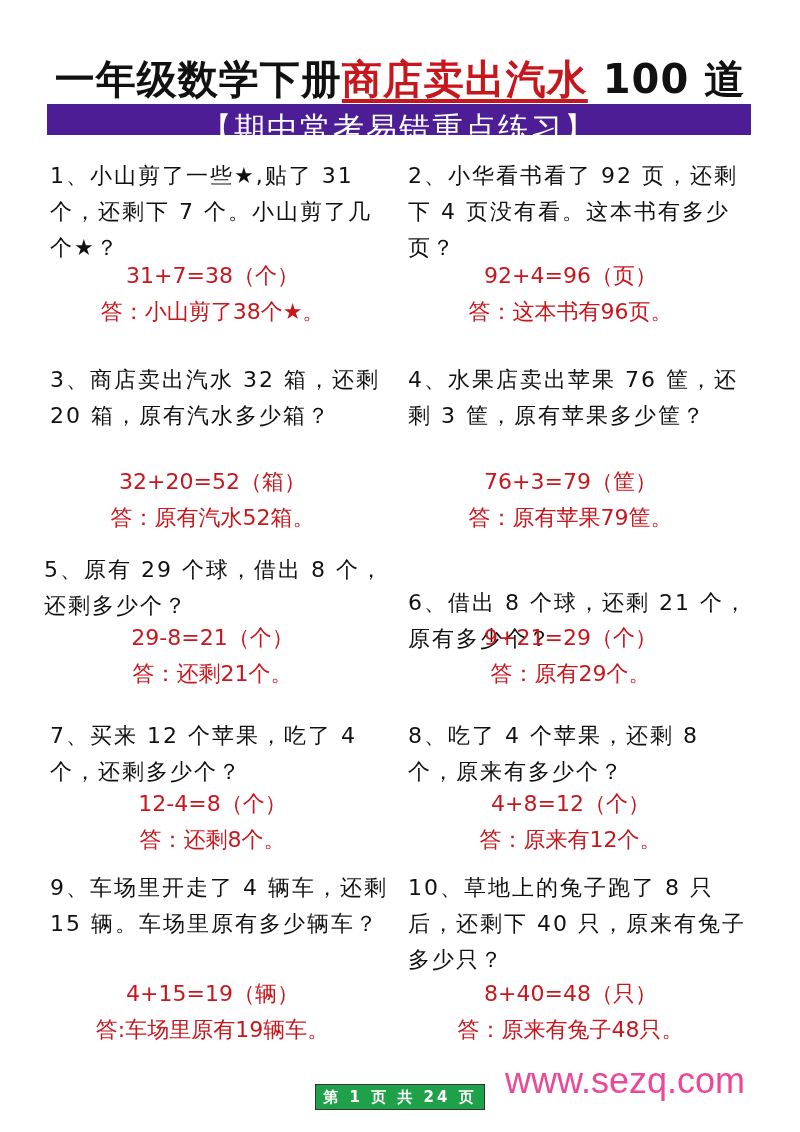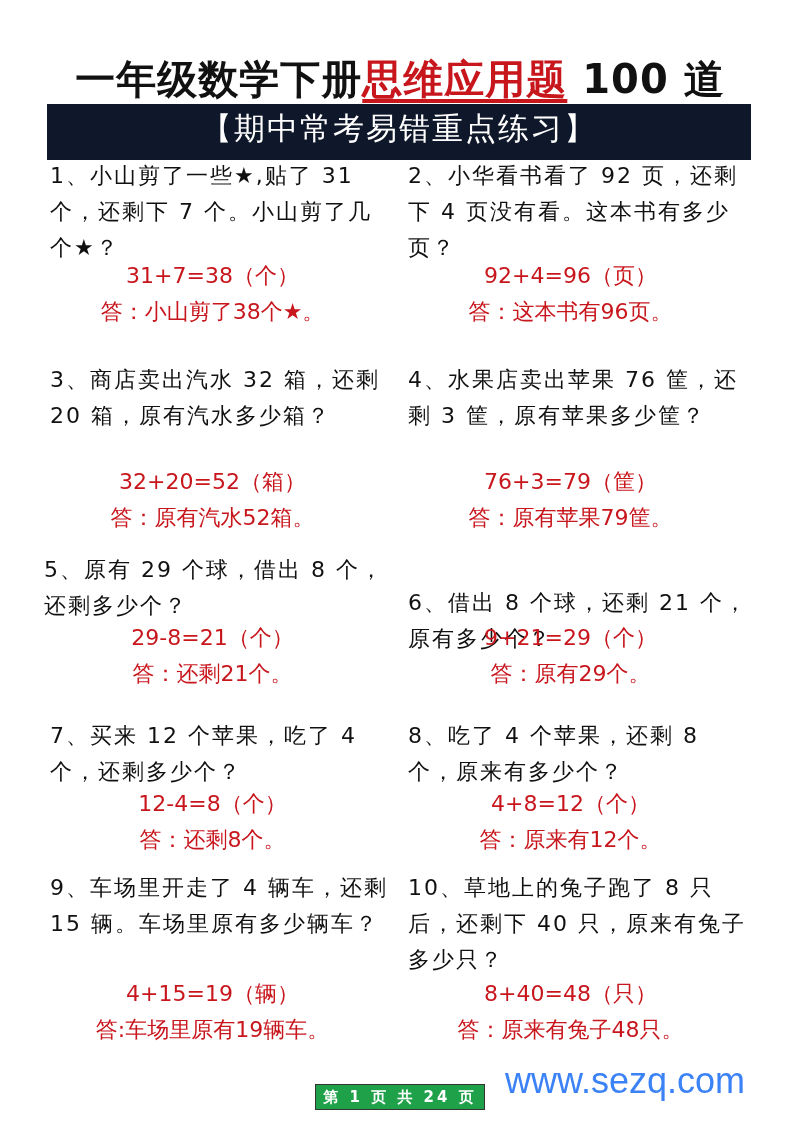--- a/index.html
+++ b/index.html
@@ -2,37 +2,37 @@
 <html><head>
   <meta charset="utf-8">
   <style>
     html, body { margin: 0; padding: 0; background: #ffffff; }
     body { width: 800px; height: 1132px; position: relative; overflow: hidden;
       font-family: "DejaVu Sans", "Liberation Sans", sans-serif; color: #111; }
     .title { position: absolute; top: 52px; left: 0; width: 800px; text-align: center;
       font-size: 40px; font-weight: bold; letter-spacing: 1px; white-space: nowrap; }
     .title .hl { color: #c8161d; text-decoration: underline; text-decoration-style: double;
       text-underline-offset: 6px; }
-    .banner { position: absolute; top: 104px; left: 47px; width: 704px; height: 56px;
-      background: #0f172a; color: #fff; font-size: 31px; text-align: center; line-height: 48px;
+    .banner { position: absolute; top: 104px; left: 47px; width: 704px; height: 31px;
+      background: #4c1d95; color: #fff; font-size: 31px; text-align: center; line-height: 48px;
       letter-spacing: 2px; }
     .problem { position: absolute; width: 345px; font-size: 22px; line-height: 36px;
       letter-spacing: 2px; }
     .ans { position: absolute; width: 345px; text-align: center; color: #c8161d;
       font-size: 22px; line-height: 36px; }
     .footer-page { position: absolute; top: 1084px; left: 315px; width: 168px; height: 24px;
       background: #1fa14a; border: 1px solid #333; color: #fff; font-size: 15px; font-weight: bold;
       text-align: center; line-height: 24px; letter-spacing: 3px; }
-    .watermark { position: absolute; top: 1060px; left: 505px; font-size: 36px; color: #3b82f6;
+    .watermark { position: absolute; top: 1060px; left: 505px; font-size: 36px; color: #ec4899;
       font-family: "Liberation Sans", sans-serif; }
   </style>
 </head>
 <body>
 
-<div class="title"><span>一年级数学下册</span><span class="hl">思维应用题</span><span> 100 道</span></div>
+<div class="title"><span>一年级数学下册</span><span class="hl">商店卖出汽水</span><span> 100 道</span></div>
 
 <div class="banner">【期中常考易错重点练习】</div>
 
 <div class="problem" style="top:158px;left:50px;">1、小山剪了一些★,贴了 31 个，还剩下 7 个。小山剪了几个★？</div>
 <div class="ans" style="top:258px;left:40px;">31+7=38（个）</div>
 <div class="ans" style="top:294px;left:40px;">答：小山剪了38个★。</div>
 
 <div class="problem" style="top:158px;left:408px;">2、小华看书看了 92 页，还剩下 4 页没有看。这本书有多少页？</div>
 <div class="ans" style="top:258px;left:398px;">92+4=96（页）</div>
 <div class="ans" style="top:294px;left:398px;">答：这本书有96页。</div>

